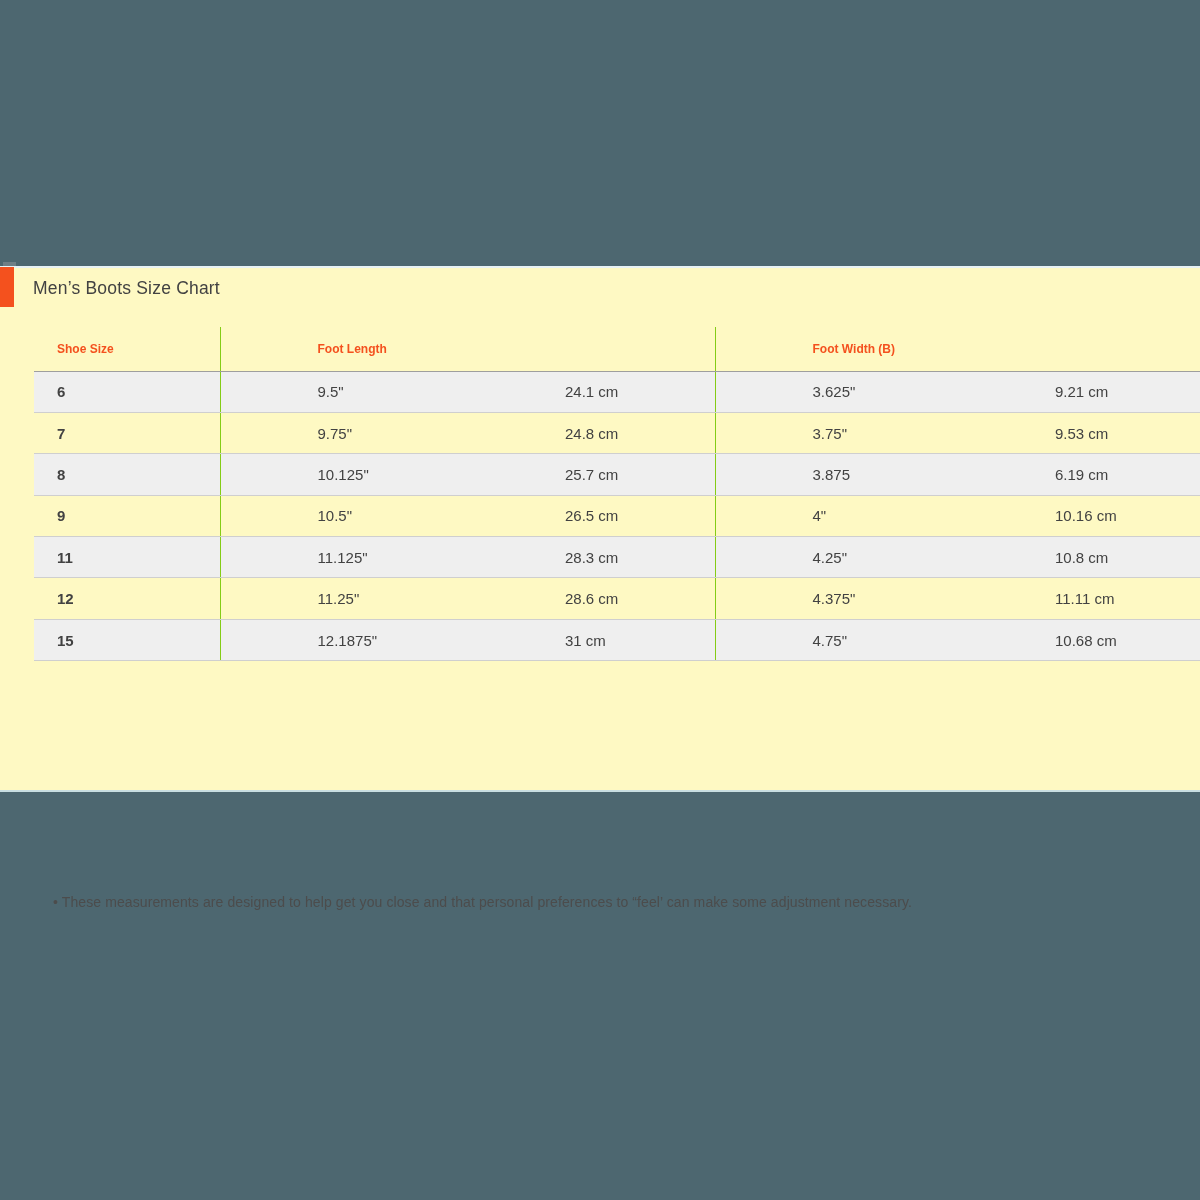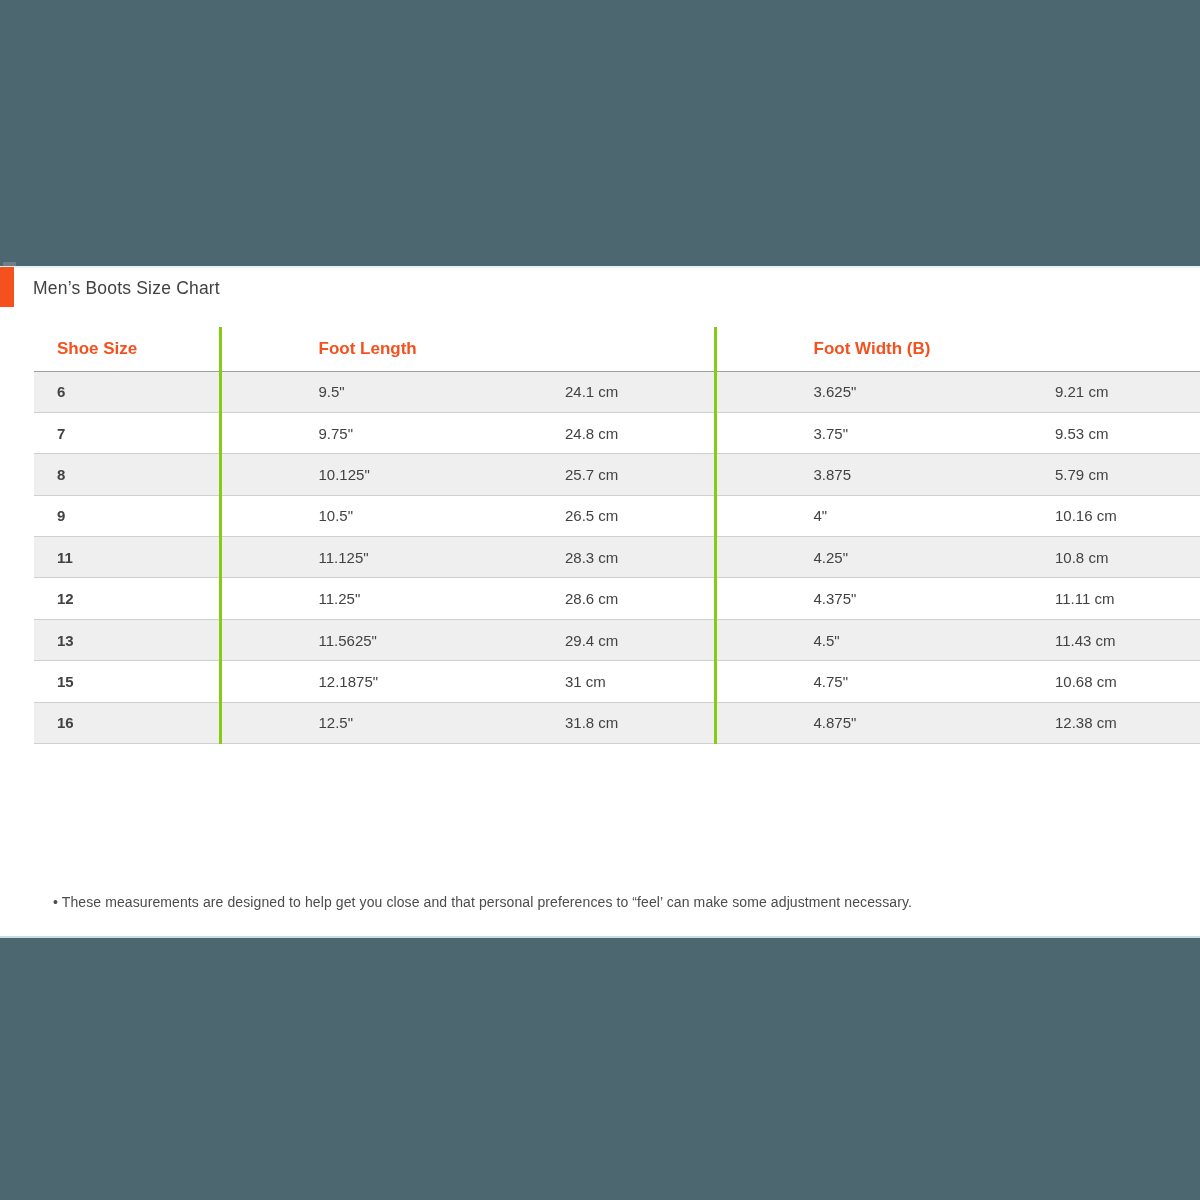--- a/index.html
+++ b/index.html
@@ -5,22 +5,22 @@
   * { margin: 0; padding: 0; box-sizing: border-box; }
   html, body { width: 1200px; height: 1200px; overflow: hidden; }
   body {
     font-family: "Liberation Sans", sans-serif;
     background: #4d6770;
     position: relative;
   }
   .panel {
     position: absolute;
     top: 266px; left: 0;
-    width: 1200px; height: 672px;
-    background: #ffffff;
+    width: 1200px; height: 526px;
+    background: #fef9c3;
     border-top: 2px solid #e7f2f4;
     border-bottom: 2px solid #c9dee1;
   }
   .gray-notch {
     position: absolute;
     left: 3px; top: 262px;
     width: 13px; height: 5px;
     background: #6e7f86;
   }
   .orange-tab {
@@ -41,39 +41,39 @@
     left: 34px; top: 59px;
     width: 1166px;
     border-collapse: collapse;
     table-layout: fixed;
     font-size: 15px;
     color: #424242;
   }
   th { text-align: left; font-weight: 700; }
   tr.group-row th {
     height: 44px;
-    font-size: 17px;
+    font-size: 12px;
     color: #f4511e;
     border-bottom: 1px solid #9e9e9e;
     vertical-align: middle;
   }
   tr.colhead-row th {
     height: 41px;
     border-bottom: 1px solid #9e9e9e;
     vertical-align: middle;
   }
   tbody td {
     height: 41.4px;
     border-bottom: 1px solid #cfcfcf;
     vertical-align: middle;
   }
   tbody tr:nth-child(odd) { background: #efefef; }
   .pad-first { padding-left: 23px; }
   .pad-col { padding-left: 97px; }
-  .sec-start { border-left: 3px solid #84cc16; }
+  .sec-start { border-left: 1px solid #84cc16; }
   tbody td.size-col { font-weight: 700; }
   .footnote {
     position: absolute;
     left: 53px; top: 626px;
     font-size: 14px;
     color: #4c4c4c;
     letter-spacing: 0.1px;
   }
 </style>
 </head>
@@ -113,21 +113,21 @@
         <td class="pad-col sec-start">9.75"</td>
         <td class="pad-col">24.8 cm</td>
         <td class="pad-col sec-start">3.75"</td>
         <td class="pad-col">9.53 cm</td>
       </tr>
       <tr>
         <td class="pad-first size-col">8</td>
         <td class="pad-col sec-start">10.125"</td>
         <td class="pad-col">25.7 cm</td>
         <td class="pad-col sec-start">3.875</td>
-        <td class="pad-col">5.79 cm</td>
+        <td class="pad-col">6.19 cm</td>
       </tr>
       <tr>
         <td class="pad-first size-col">9</td>
         <td class="pad-col sec-start">10.5"</td>
         <td class="pad-col">26.5 cm</td>
         <td class="pad-col sec-start">4"</td>
         <td class="pad-col">10.16 cm</td>
       </tr>
       <tr>
         <td class="pad-first size-col">11</td>
@@ -137,37 +137,23 @@
         <td class="pad-col">10.8 cm</td>
       </tr>
       <tr>
         <td class="pad-first size-col">12</td>
         <td class="pad-col sec-start">11.25"</td>
         <td class="pad-col">28.6 cm</td>
         <td class="pad-col sec-start">4.375"</td>
         <td class="pad-col">11.11 cm</td>
       </tr>
       <tr>
-        <td class="pad-first size-col">13</td>
-        <td class="pad-col sec-start">11.5625"</td>
-        <td class="pad-col">29.4 cm</td>
-        <td class="pad-col sec-start">4.5"</td>
-        <td class="pad-col">11.43 cm</td>
-      </tr>
-      <tr>
         <td class="pad-first size-col">15</td>
         <td class="pad-col sec-start">12.1875"</td>
         <td class="pad-col">31 cm</td>
         <td class="pad-col sec-start">4.75"</td>
         <td class="pad-col">10.68 cm</td>
-      </tr>
-      <tr>
-        <td class="pad-first size-col">16</td>
-        <td class="pad-col sec-start">12.5"</td>
-        <td class="pad-col">31.8 cm</td>
-        <td class="pad-col sec-start">4.875"</td>
-        <td class="pad-col">12.38 cm</td>
       </tr>
     </tbody>
   </table>
 
   <div class="footnote">• These measurements are designed to help get you close and that personal preferences to “feel’ can make some adjustment necessary.</div>
 </div>
 
 </body></html>

